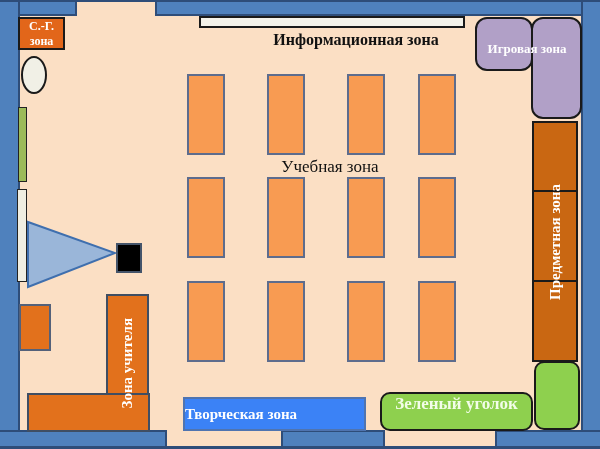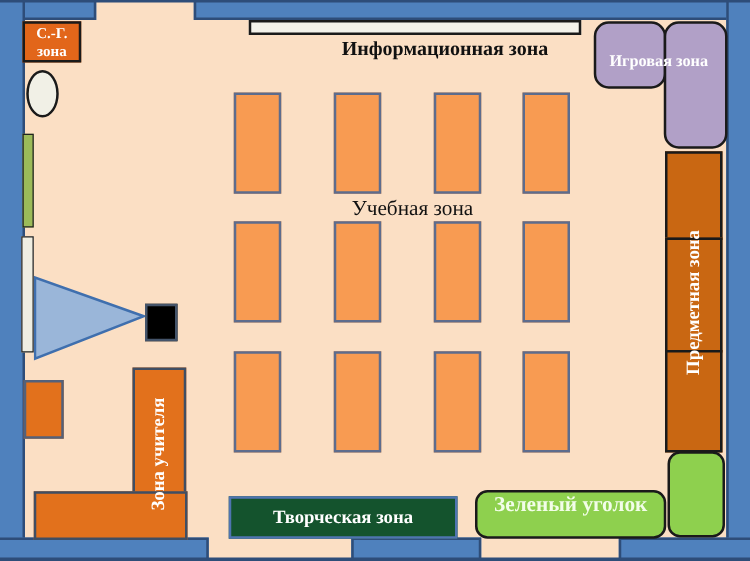--- a/index.html
+++ b/index.html
@@ -59,22 +59,22 @@
   
   .green-square{position:absolute;left:534px;top:361px;width:46px;height:69px;
     background:#8ed04e;border:2px solid #1a1a1a;border-radius:10px;}
   .green-bar{position:absolute;left:380px;top:392px;width:153px;height:39px;
     background:#8ed04e;border:2px solid #1a1a1a;border-radius:10px;
     display:flex;align-items:flex-start;justify-content:center;
     color:#f2fde8;font-weight:bold;font-size:17px;}
 
   
   .creative-box{position:absolute;left:183px;top:397px;width:183px;height:34px;
-    background:#14532d;border:2px solid #4f74b0;
-    display:flex;align-items:center;justify-content:center;
+    background:#3b82f6;border:2px solid #4f74b0;
+    display:flex;align-items:center;
     color:#fff;font-weight:bold;font-size:15px;}
 
   
   .teacher-v{position:absolute;left:106px;top:294px;width:43px;height:138px;
     background:#e2711c;border:2px solid #3f4e63;}
   .teacher-h{position:absolute;left:27px;top:393px;width:123px;height:39px;
     background:#e2711c;border:2px solid #3f4e63;}
   .teacher-label-wrap{position:absolute;left:106px;top:294px;width:43px;height:138px;
     display:flex;align-items:center;justify-content:center;}
   .teacher-label{writing-mode:vertical-rl;transform:rotate(180deg);

